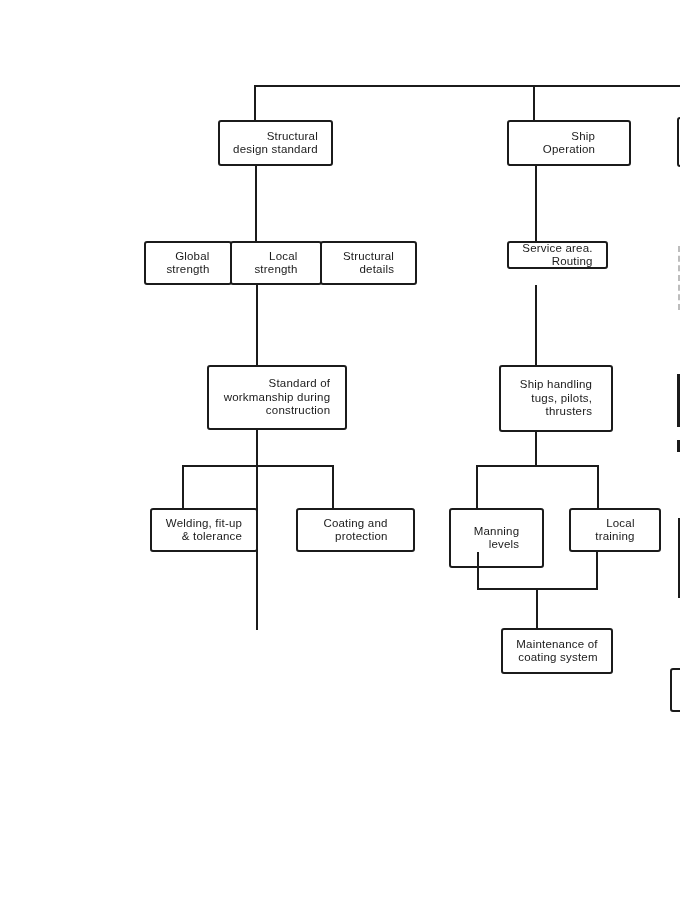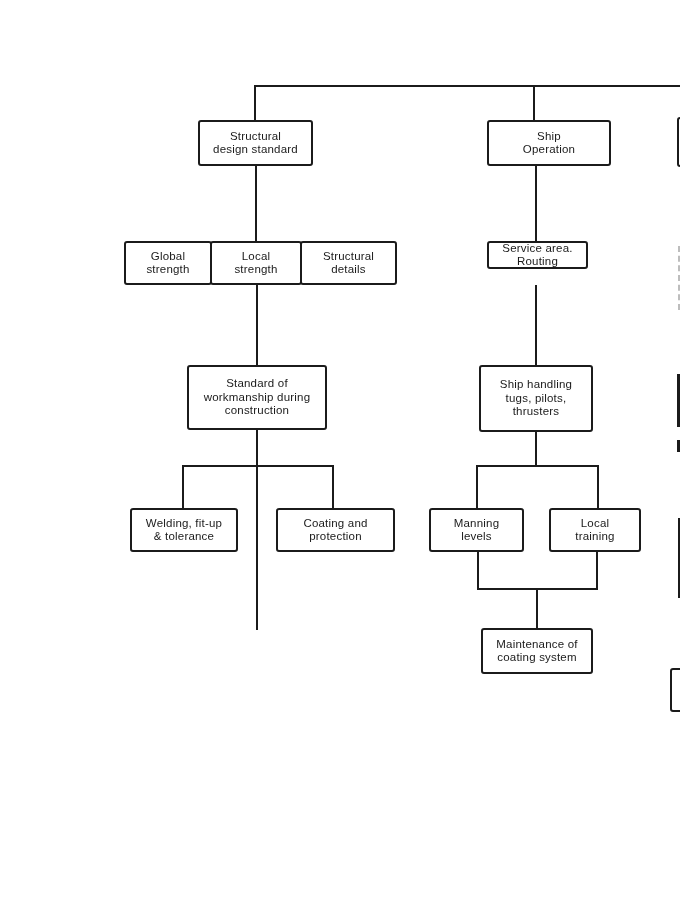--- a/index.html
+++ b/index.html
@@ -17,26 +17,27 @@
   }
   .node {
     position: absolute;
     box-sizing: border-box;
     border: 2px solid #1b1b1b;
     border-radius: 3px;
     background: #ffffff;
     display: flex;
     align-items: center;
     justify-content: center;
-    text-align: center;
+    text-align: right;
     font-size: 11.5px;
     line-height: 13.5px;
     color: #1a1a1a;
     white-space: pre-line;
     letter-spacing: 0.2px;
+    margin-left: 20px;
   }
   .line {
     position: absolute;
     background: #1b1b1b;
   }
   .line.h { height: 2px; }
   .line.v { width: 2px; }
   .faint-dash {
     position: absolute;
     width: 0px;
@@ -111,21 +112,21 @@
 
   <div class="node" style="left:479px; top:365px; width:114px; height:67px;">Ship handling
 tugs, pilots,
 thrusters</div>
 
   <div class="line v" style="left:535px; top:432px; height:35px;"></div>
   <div class="line h" style="left:476px; top:465px; width:123px;"></div>
   <div class="line v" style="left:476px; top:465px; height:43px;"></div>
   <div class="line v" style="left:597px; top:465px; height:43px;"></div>
 
-  <div class="node" style="left:429px; top:508px; width:95px; height:44px;">Manning
+  <div class="node" style="left:429px; top:508px; width:95px; height:60px;">Manning
 levels</div>
   <div class="node" style="left:549px; top:508px; width:92px; height:44px;">Local
 training</div>
 
   <div class="line v" style="left:477px; top:552px; height:38px;"></div>
   <div class="line v" style="left:596px; top:552px; height:38px;"></div>
   <div class="line h" style="left:477px; top:588px; width:121px;"></div>
   <div class="line v" style="left:536px; top:588px; height:40px;"></div>
 
   <div class="node" style="left:481px; top:628px; width:112px; height:46px;">Maintenance of

